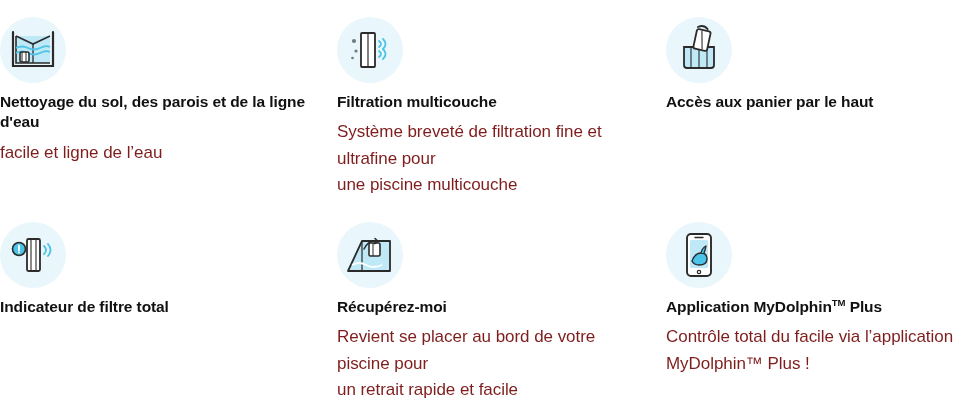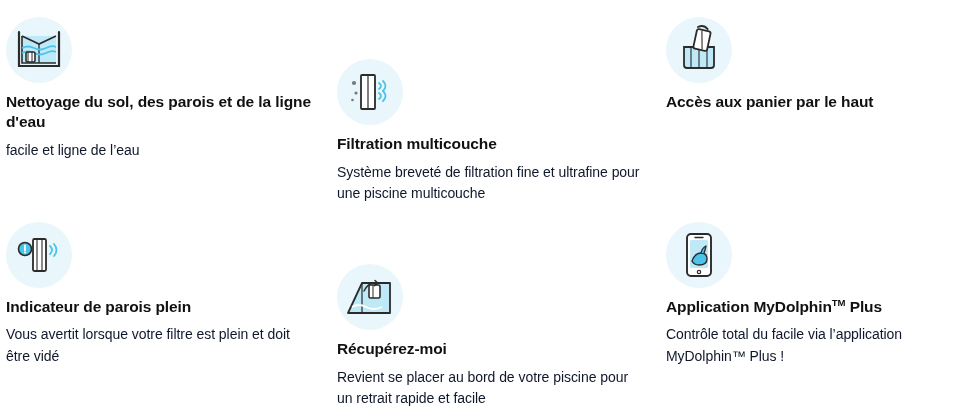--- a/index.html
+++ b/index.html
@@ -21,41 +21,41 @@
     width: 980px;
     height: 410px;
     box-sizing: border-box;
   }
   .feature {
     box-sizing: border-box;
     padding: 0 12px 0 0;
     display: flex;
     flex-direction: column;
   }
-  .feature.col1 { padding-left: 6px; }
-  .feature.col2 { padding-left: 6px; justify-content: flex-end; }
+  .feature.col1 { }
+  .feature.col2 { padding-left: 6px; }
   .feature.col3 { padding-left: 4px; }
   .icon-wrap {
     height: 84px;
     display: flex;
     align-items: center;
     padding-top: 8px;
   }
   .feat-title {
     font-size: 15.5px;
     font-weight: bold;
     line-height: 1.32;
     color: #111111;
     margin: 0 0 7px 0;
     letter-spacing: -0.1px;
   }
   .feat-desc {
-    font-size: 14px;
+    font-size: 17px;
     line-height: 1.55;
-    color: #0f172a;
+    color: #7f1d1d;
     margin: 0;
     letter-spacing: -0.05px;
   }
   .feat-desc .line { display: block; }
   .icon-circle {
     width: 66px;
     height: 66px;
     border-radius: 50%;
     background: #e9f6fb;
     position: relative;
@@ -139,25 +139,21 @@
           <rect x="22" y="12" width="13" height="32" rx="1.5" fill="#ffffff" stroke="#2b2b2b" stroke-width="1.8"></rect>
           <path d="M26 12 L26 44 M31 12 L31 44" fill="none" stroke="#2b2b2b" stroke-width="1.1"></path>
           <circle cx="14" cy="22" r="6.5" fill="#4cc3e8" stroke="#2b2b2b" stroke-width="1.6"></circle>
           <path d="M14 18.5 L14 23.5" fill="none" stroke="#ffffff" stroke-width="1.8" stroke-linecap="round"></path>
           <circle cx="14" cy="25.6" r="1" fill="#ffffff"></circle>
           <path d="M39 19 Q43 23 39 27" fill="none" stroke="#4cc3e8" stroke-width="1.8" stroke-linecap="round"></path>
           <path d="M43 17 Q48 23 43 29" fill="none" stroke="#4cc3e8" stroke-width="1.8" stroke-linecap="round"></path>
         </svg>
       </div>
     </div>
-    <h3 class="feat-title">Indicateur de parois plein</h3>
-    <p class="feat-desc">
-      <span class="line">Vous avertit lorsque votre filtre est plein et doit</span>
-      <span class="line">être vidé</span>
-    </p>
+    <h3 class="feat-title">Indicateur de filtre total</h3>
   </div>
 
   <div class="feature col2">
     <div class="icon-wrap">
       <div class="icon-circle">
         <svg width="56" height="56" viewBox="0 0 56 56" aria-hidden="true">
           <path d="M6 44 L20 14 L48 14 L48 44 Z" fill="#bfe9f6" stroke="#2b2b2b" stroke-width="1.8" stroke-linejoin="round"></path>
           <path d="M20 14 L20 44" fill="none" stroke="#2b2b2b" stroke-width="1.2"></path>
           <path d="M6 44 L48 44" fill="none" stroke="#2b2b2b" stroke-width="1.6"></path>
           <path d="M10 38 Q17 34 24 38 T40 38" fill="none" stroke="#ffffff" stroke-width="1.8"></path>

